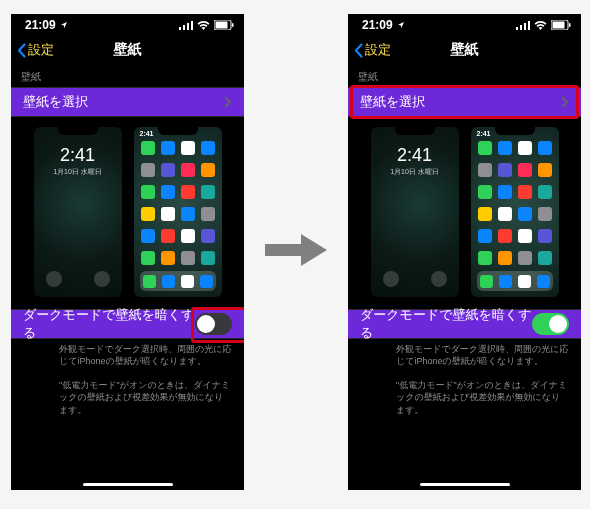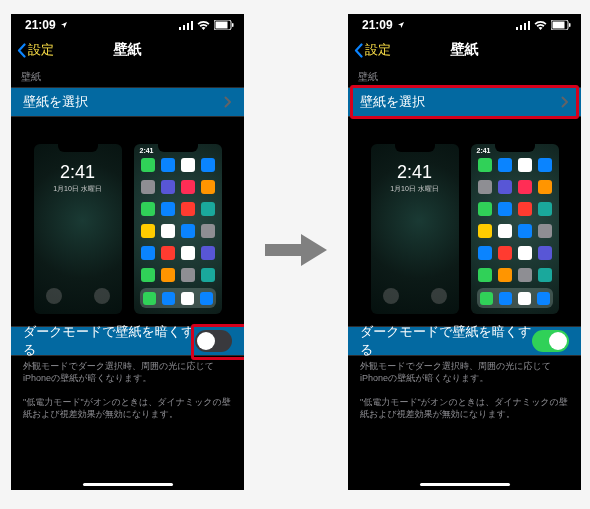--- a/index.html
+++ b/index.html
@@ -47,29 +47,29 @@
     color:#fde047; font-size:13px; font-weight:400;
   }
   .section-header {
     font-size: 10px; color:#8e8e93;
     padding: 6px 10px 3px;
     background:#000;
   }
   .row {
     display:flex; align-items:center; justify-content:space-between;
     height: 30px; padding: 0 12px;
-    background:#0369a1;
+    background:#6d28d9;
     border-top:1px solid #2c2c2e;
     border-bottom:1px solid #2c2c2e;
     font-size:13px;
   }
   .chevron { color:#636366; }
   .previews {
     display:flex; gap:12px; justify-content:center;
-    padding: 27px 0 12px;
+    padding: 10px 0 12px;
   }
   .preview {
     width: 88px; height: 170px;
     border-radius: 6px;
     background: radial-gradient(circle at 55% 45%, #1a3a34 0%, #0c1a17 55%, #05100e 100%);
     position:relative;
     overflow:hidden;
   }
   .preview.lock .lock-time { position:absolute; top:18px; left:0; right:0; text-align:center; font-size:18px; font-weight:300;}
   .preview.lock .lock-date { position:absolute; top:40px; left:0; right:0; text-align:center; font-size:7px; color:#cfcfcf;}
@@ -102,20 +102,21 @@
   .toggle.on  { background:#30d158; }
   .toggle .knob {
     position:absolute; top:2px; width:18px; height:18px; border-radius:50%;
     background:#fff;
   }
   .toggle.off .knob { left:2px; }
   .toggle.on  .knob { right:2px; }
   .footnote {
     font-size:9px; color:#8e8e93; line-height:1.35;
     padding: 4px 12px 8px;
+    margin-left: 36px;
   }
   .home-indicator {
     position:absolute; bottom:4px; left:50%; transform:translateX(-50%);
     width:90px; height:3px; border-radius:2px; background:#fff;
   }
   .highlight {
     border: 3px solid #d6001c;
     border-radius: 3px;
     pointer-events: none;
     position:absolute;

